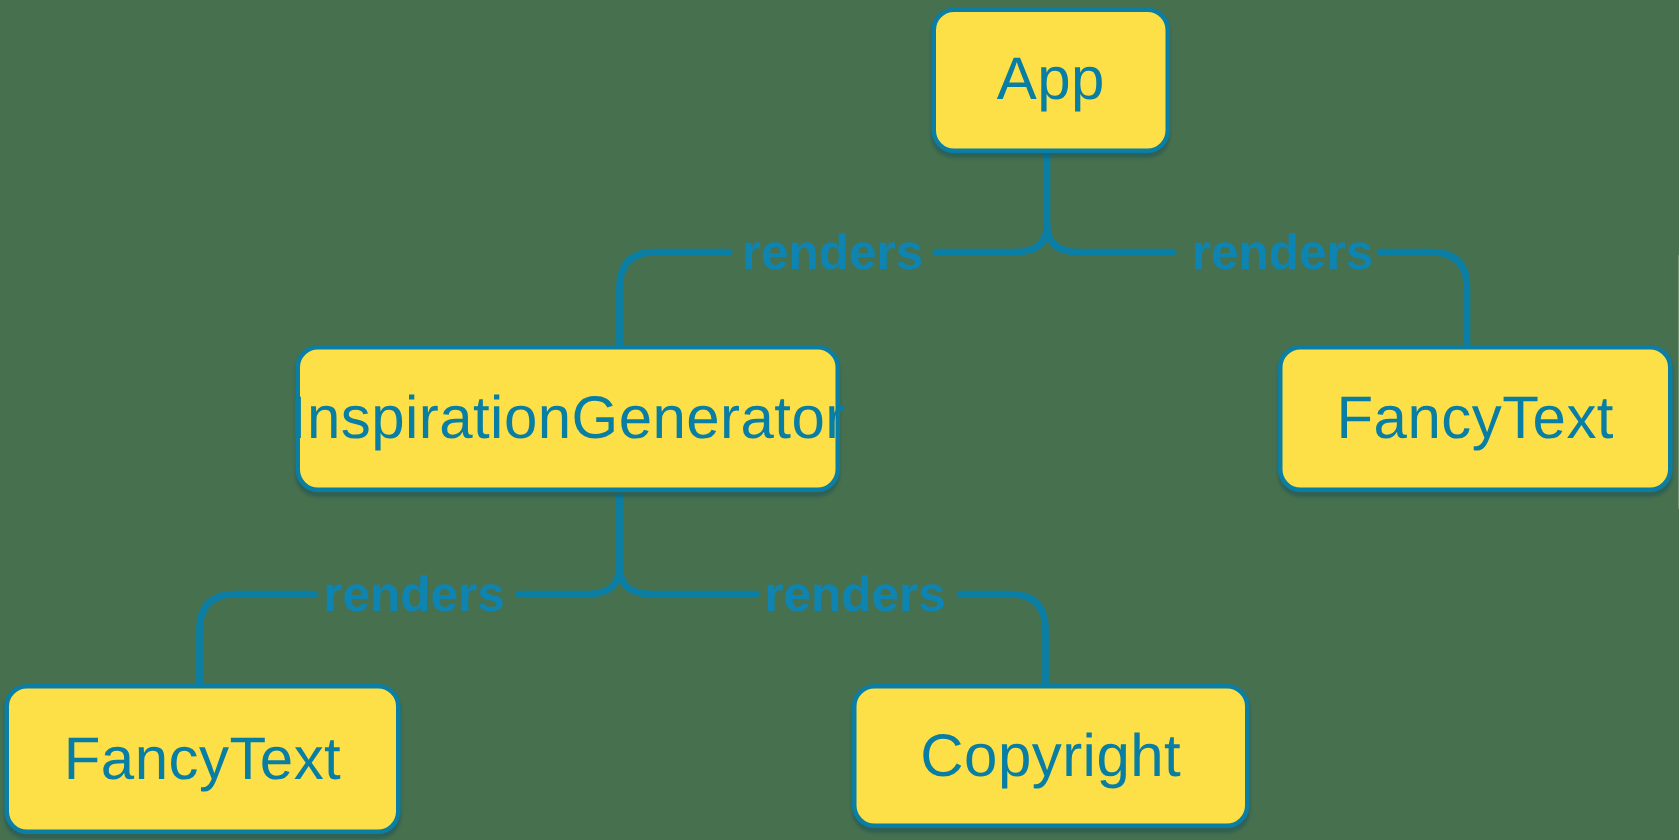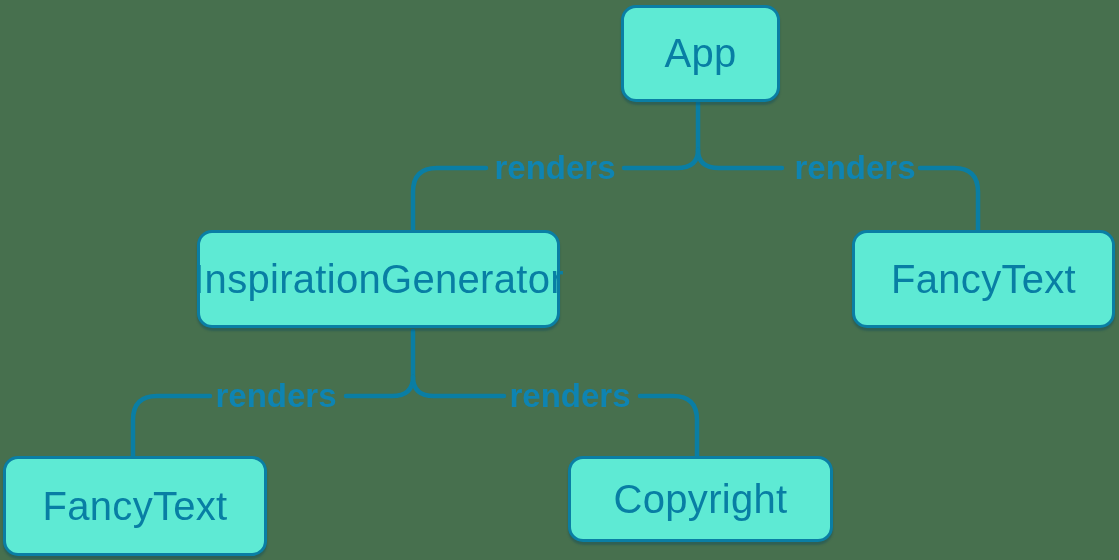--- a/index.html
+++ b/index.html
@@ -30,40 +30,40 @@
   .edge-label {
     font-family: "Liberation Sans", sans-serif;
     font-size: 33px;
     font-weight: 700;
     fill: #0E84B2;
     text-anchor: middle;
   }
   .node {
     position: absolute;
     box-sizing: border-box;
-    background: #5eead4;
+    background: #fde047;
     border: 3.5px solid #0A7EA4;
     border-radius: 15px;
     box-shadow: 0 3px 2px rgba(6, 70, 95, 0.35);
     display: flex;
     align-items: center;
     justify-content: center;
   }
   .node .label {
     color: #087EA4;
     font-size: 40px;
     font-weight: 500;
     letter-spacing: 0.3px;
     white-space: nowrap;
   }
   .node-app                  { left: 621px; top: 5px;   width: 159px; height: 97px; }
   .node-inspiration          { left: 197px; top: 230px; width: 363px; height: 98px; }
   .node-fancy-text-right     { left: 852px; top: 230px; width: 263px; height: 98px; }
   .node-fancy-text-left      { left: 3px;   top: 456px; width: 264px; height: 100px; }
-  .node-copyright            { left: 568px; top: 456px; width: 265px; height: 86px; }
+  .node-copyright            { left: 568px; top: 456px; width: 265px; height: 96px; }
 </style>
 </head>
 <body>
 
 <div class="canvas">
 
   <svg class="edges" viewBox="0 0 1119 560" xmlns="http://www.w3.org/2000/svg">
 
     <path d="M 698 103 V 150"></path>
     <path d="M 698 150 C 698 162 691 168 677 168 H 624"></path>

